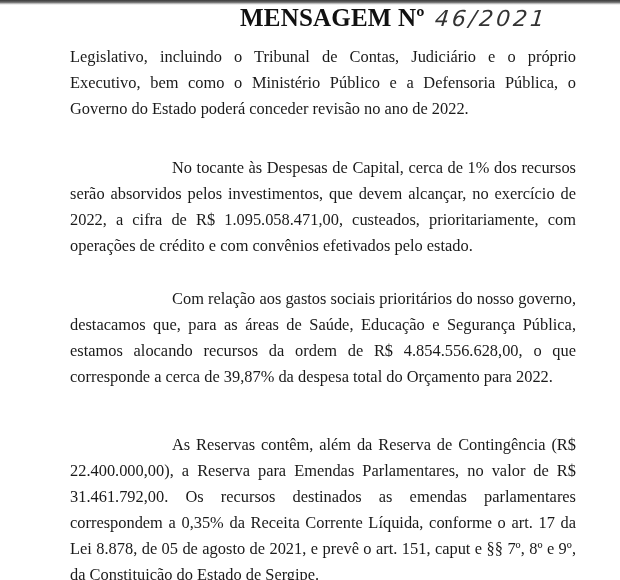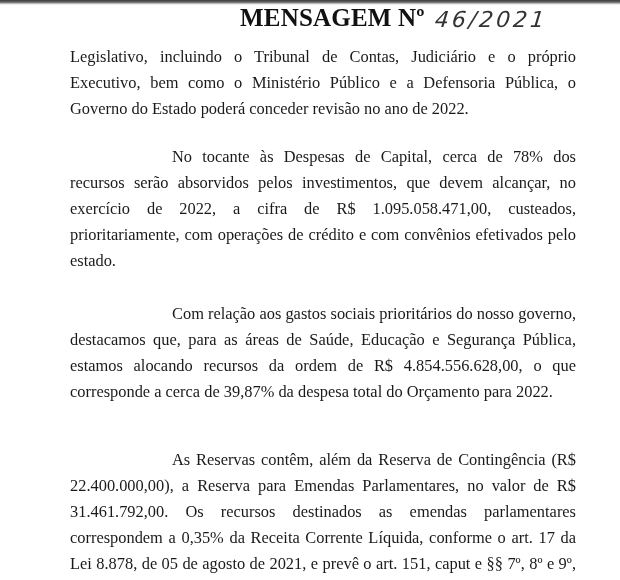--- a/index.html
+++ b/index.html
@@ -21,21 +21,21 @@
     width: 620px;
     height: 5px;
     background: linear-gradient(to bottom, #3a3a3a 0%, #6a6a6a 45%, #d8d8d8 80%, #ffffff 100%);
   }
   .title {
     position: absolute;
     top: 4px;
     left: 240px;
     white-space: nowrap;
     display: flex;
-    align-items: flex-end;
+    align-items: center;
   }
   .title-label {
     font-family: "Liberation Serif", serif;
     font-weight: bold;
     font-size: 25px;
     letter-spacing: 0.2px;
     color: #111;
   }
   .title-number {
     margin-left: 10px;
@@ -55,32 +55,32 @@
     width: 506px;
   }
   .para {
     margin: 0;
     font-size: 16.4px;
     line-height: 26px;
     text-align: justify;
     text-align-last: left;
   }
   .para.indent { text-indent: 102px; }
-  .p1 { margin-bottom: 22px; }
+  .p1 { margin-bottom: 33px; }
   .p2 { margin-bottom: 27px; }
   .p3 { margin-bottom: 42px; }
 </style>
 </head>
 <body>
 
 <div class="top-edge"></div>
 
 <div class="title">
   <span class="title-label">MENSAGEM Nº</span>
   <span class="title-number">46/2021</span>
 </div>
 
 <div class="content">
   <p class="para p1">Legislativo, incluindo o Tribunal de Contas, Judiciário e o próprio Executivo, bem como o Ministério Público e a Defensoria Pública, o Governo do Estado poderá conceder revisão no ano de 2022.</p>
-  <p class="para indent p2">No tocante às Despesas de Capital, cerca de 78% dos recursos serão absorvidos pelos investimentos, que devem alcançar, no exercício de 2022, a cifra de R$ 1.095.058.471,00, custeados, prioritariamente, com operações de crédito e com convênios efetivados pelo estado.</p>
+  <p class="para indent p2">No tocante às Despesas de Capital, cerca de 1% dos recursos serão absorvidos pelos investimentos, que devem alcançar, no exercício de 2022, a cifra de R$ 1.095.058.471,00, custeados, prioritariamente, com operações de crédito e com convênios efetivados pelo estado.</p>
   <p class="para indent p3">Com relação aos gastos sociais prioritários do nosso governo, destacamos que, para as áreas de Saúde, Educação e Segurança Pública, estamos alocando recursos da ordem de R$ 4.854.556.628,00, o que corresponde a cerca de 39,87% da despesa total do Orçamento para 2022.</p>
   <p class="para indent p4">As Reservas contêm, além da Reserva de Contingência (R$ 22.400.000,00), a Reserva para Emendas Parlamentares, no valor de R$ 31.461.792,00. Os recursos destinados as emendas parlamentares correspondem a 0,35% da Receita Corrente Líquida, conforme o art. 17 da Lei 8.878, de 05 de agosto de 2021, e prevê o art. 151, caput e §§ 7º, 8º e 9º, da Constituição do Estado de Sergipe.</p>
 </div>
 
 </body></html>

